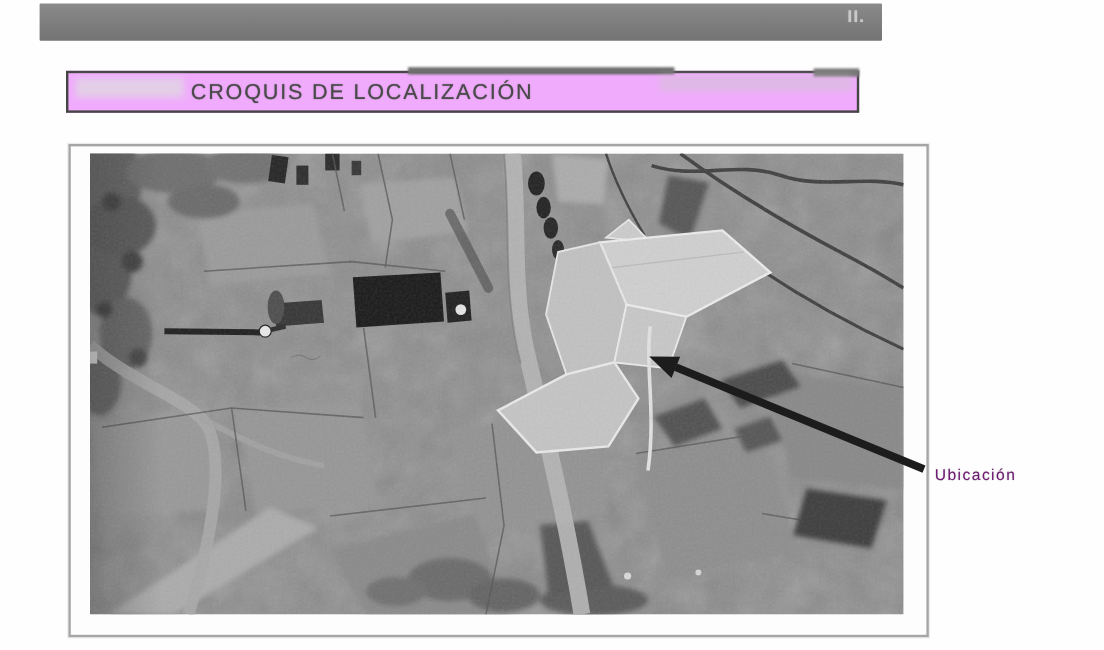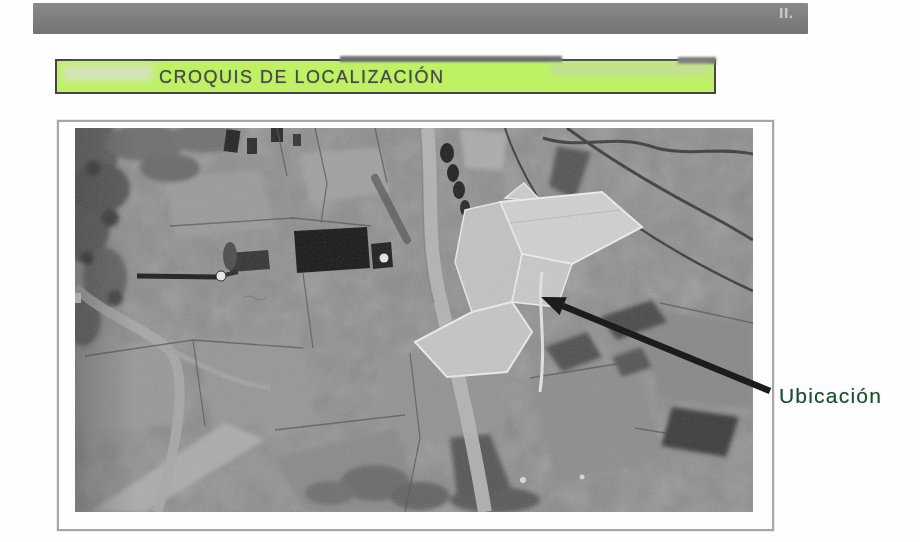--- a/index.html
+++ b/index.html
@@ -3,33 +3,33 @@
 <meta charset="utf-8">
 <style>
   html,body{margin:0;padding:0;}
   body{
     width:920px;height:542px;position:relative;overflow:hidden;
     background:#fefefe;
     font-family:"Liberation Sans", sans-serif;
   }
   
   .header-bar{
-    position:absolute;left:33px;top:3px;width:775px;height:31px;
+    position:absolute;left:33px;top:3px;width:702px;height:31px;
     background:linear-gradient(180deg,#8a8a8a 0%,#7d7d7d 55%,#747474 100%);
     border-radius:1px;
   }
   .header-mark{
     position:absolute;right:14px;top:2px;
     color:#c9c9c9;font-size:14px;font-weight:bold;letter-spacing:1px;
     text-shadow:0 0 1px rgba(230,230,230,.7);
   }
   
   .title-box{
     position:absolute;left:55px;top:59px;width:657px;height:31px;
-    border:2px solid #454545;background:#bef264;
+    border:2px solid #454545;background:#f0abfc;
   }
   .title-label{
     position:absolute;left:102px;top:50%;transform:translateY(-50%);
     font-size:18px;letter-spacing:1.5px;color:#4a4a4a;white-space:nowrap;
     text-shadow:0 0 1px rgba(74,74,74,.75);
   }
   .title-smudge-top{
     position:absolute;left:283px;top:-5px;width:222px;height:6px;
     background:#6e6e6e;filter:blur(1px);
   }
@@ -56,21 +56,21 @@
     filter:blur(.4px) contrast(.96);
   }
   
   .arrow-overlay{
     position:absolute;left:0;top:0;width:920px;height:542px;
     pointer-events:none;
   }
   
   .annotation{
     position:absolute;left:779px;top:380px;
-    font-size:21px;letter-spacing:1.2px;line-height:31px;color:#14532d;
+    font-size:13px;letter-spacing:1.2px;line-height:31px;color:#701a75;
     text-shadow:0 0 1px rgba(90,90,90,.55);
     white-space:nowrap;
   }
 </style>
 </head>
 <body>
 
 <div class="header-bar">
   <span class="header-mark">II.</span>
 </div>

